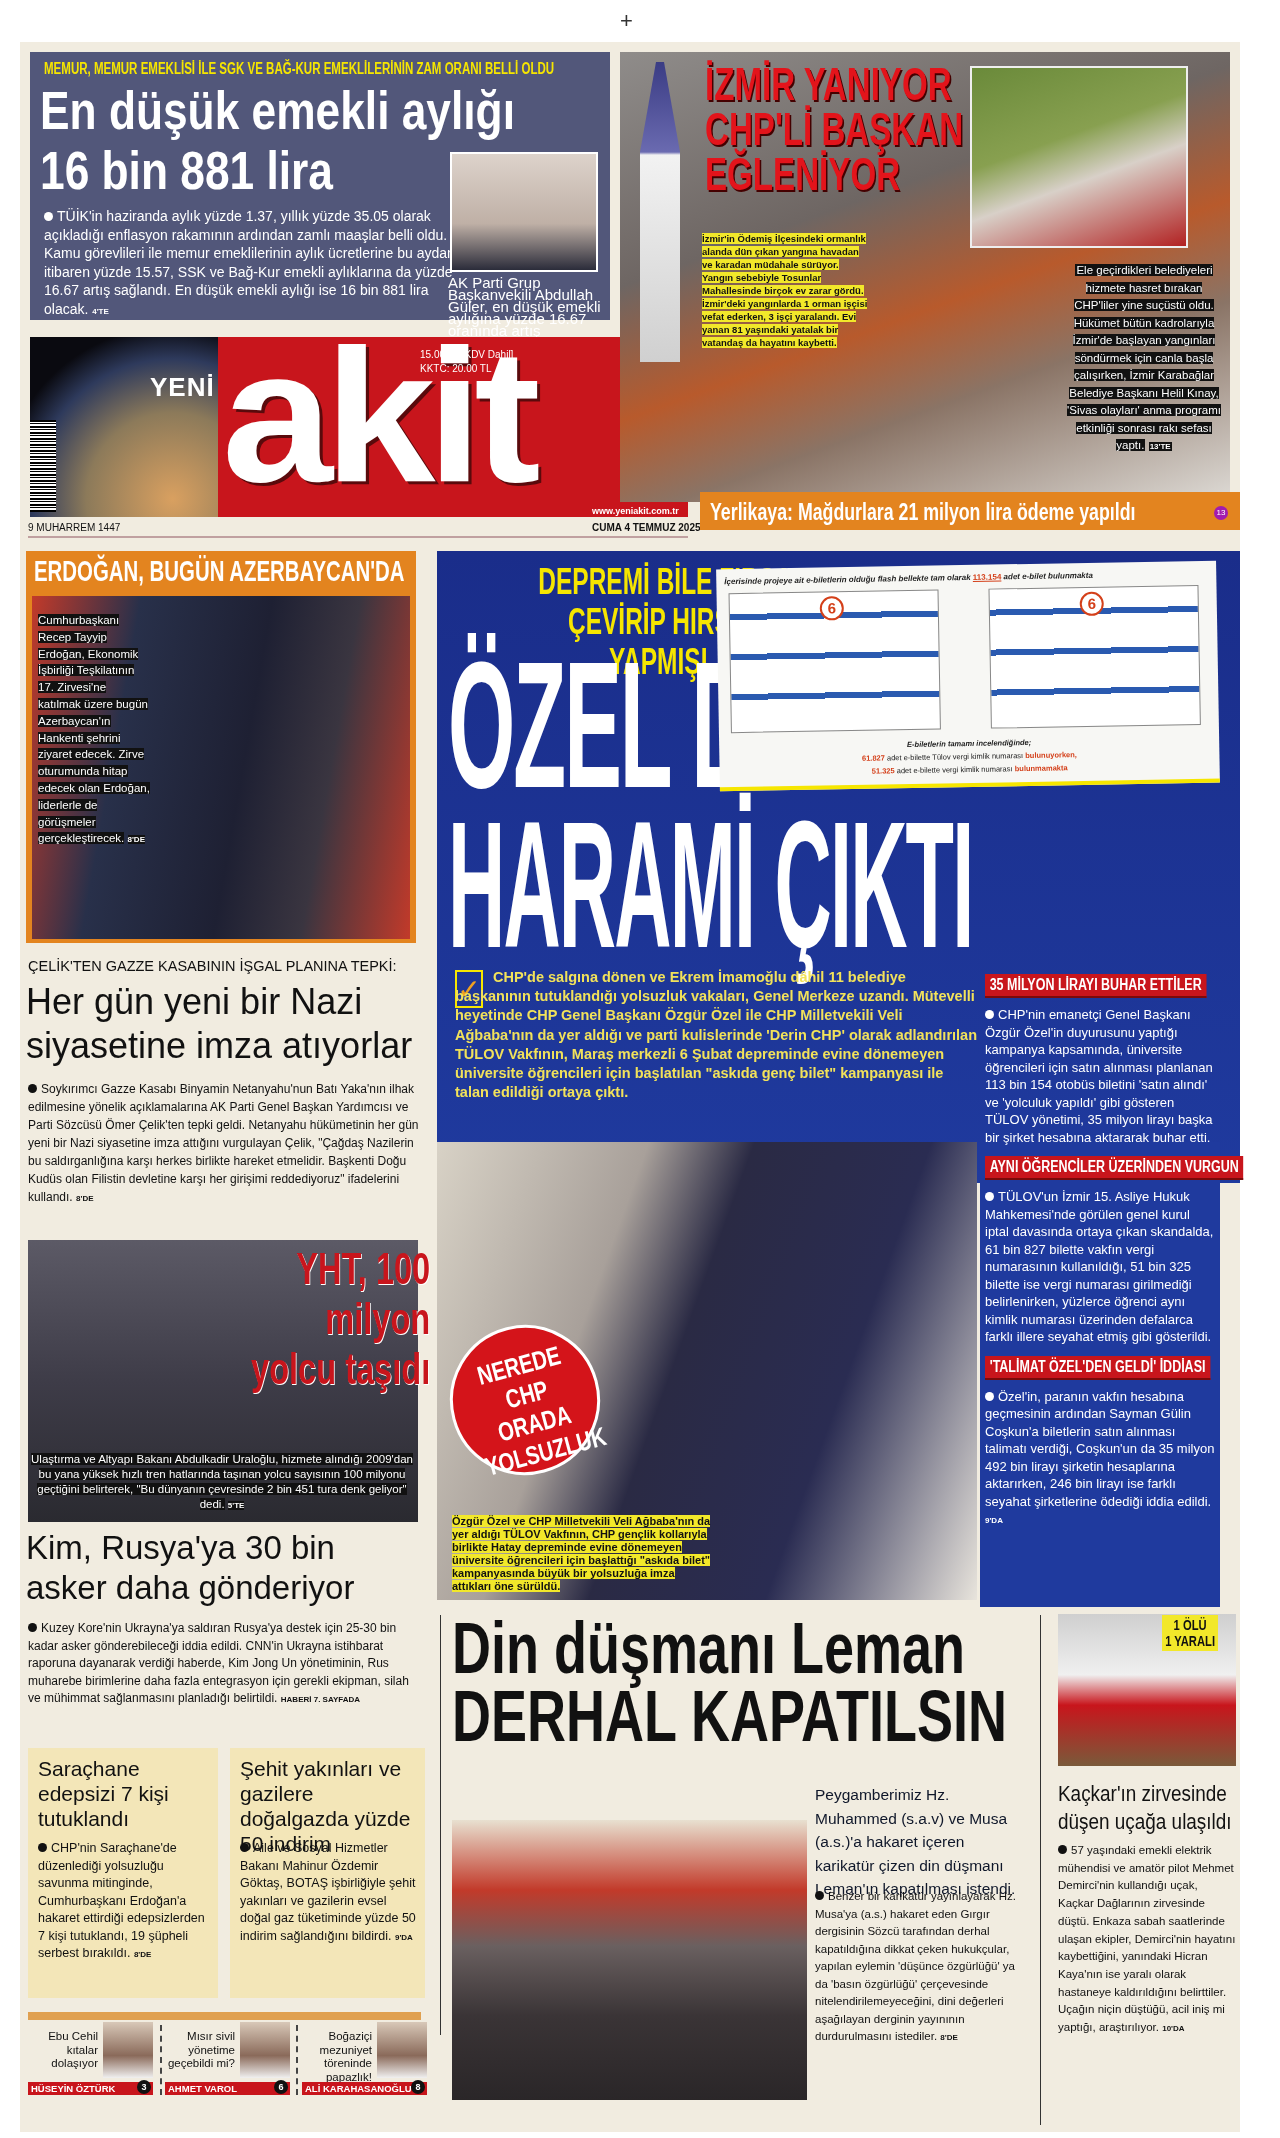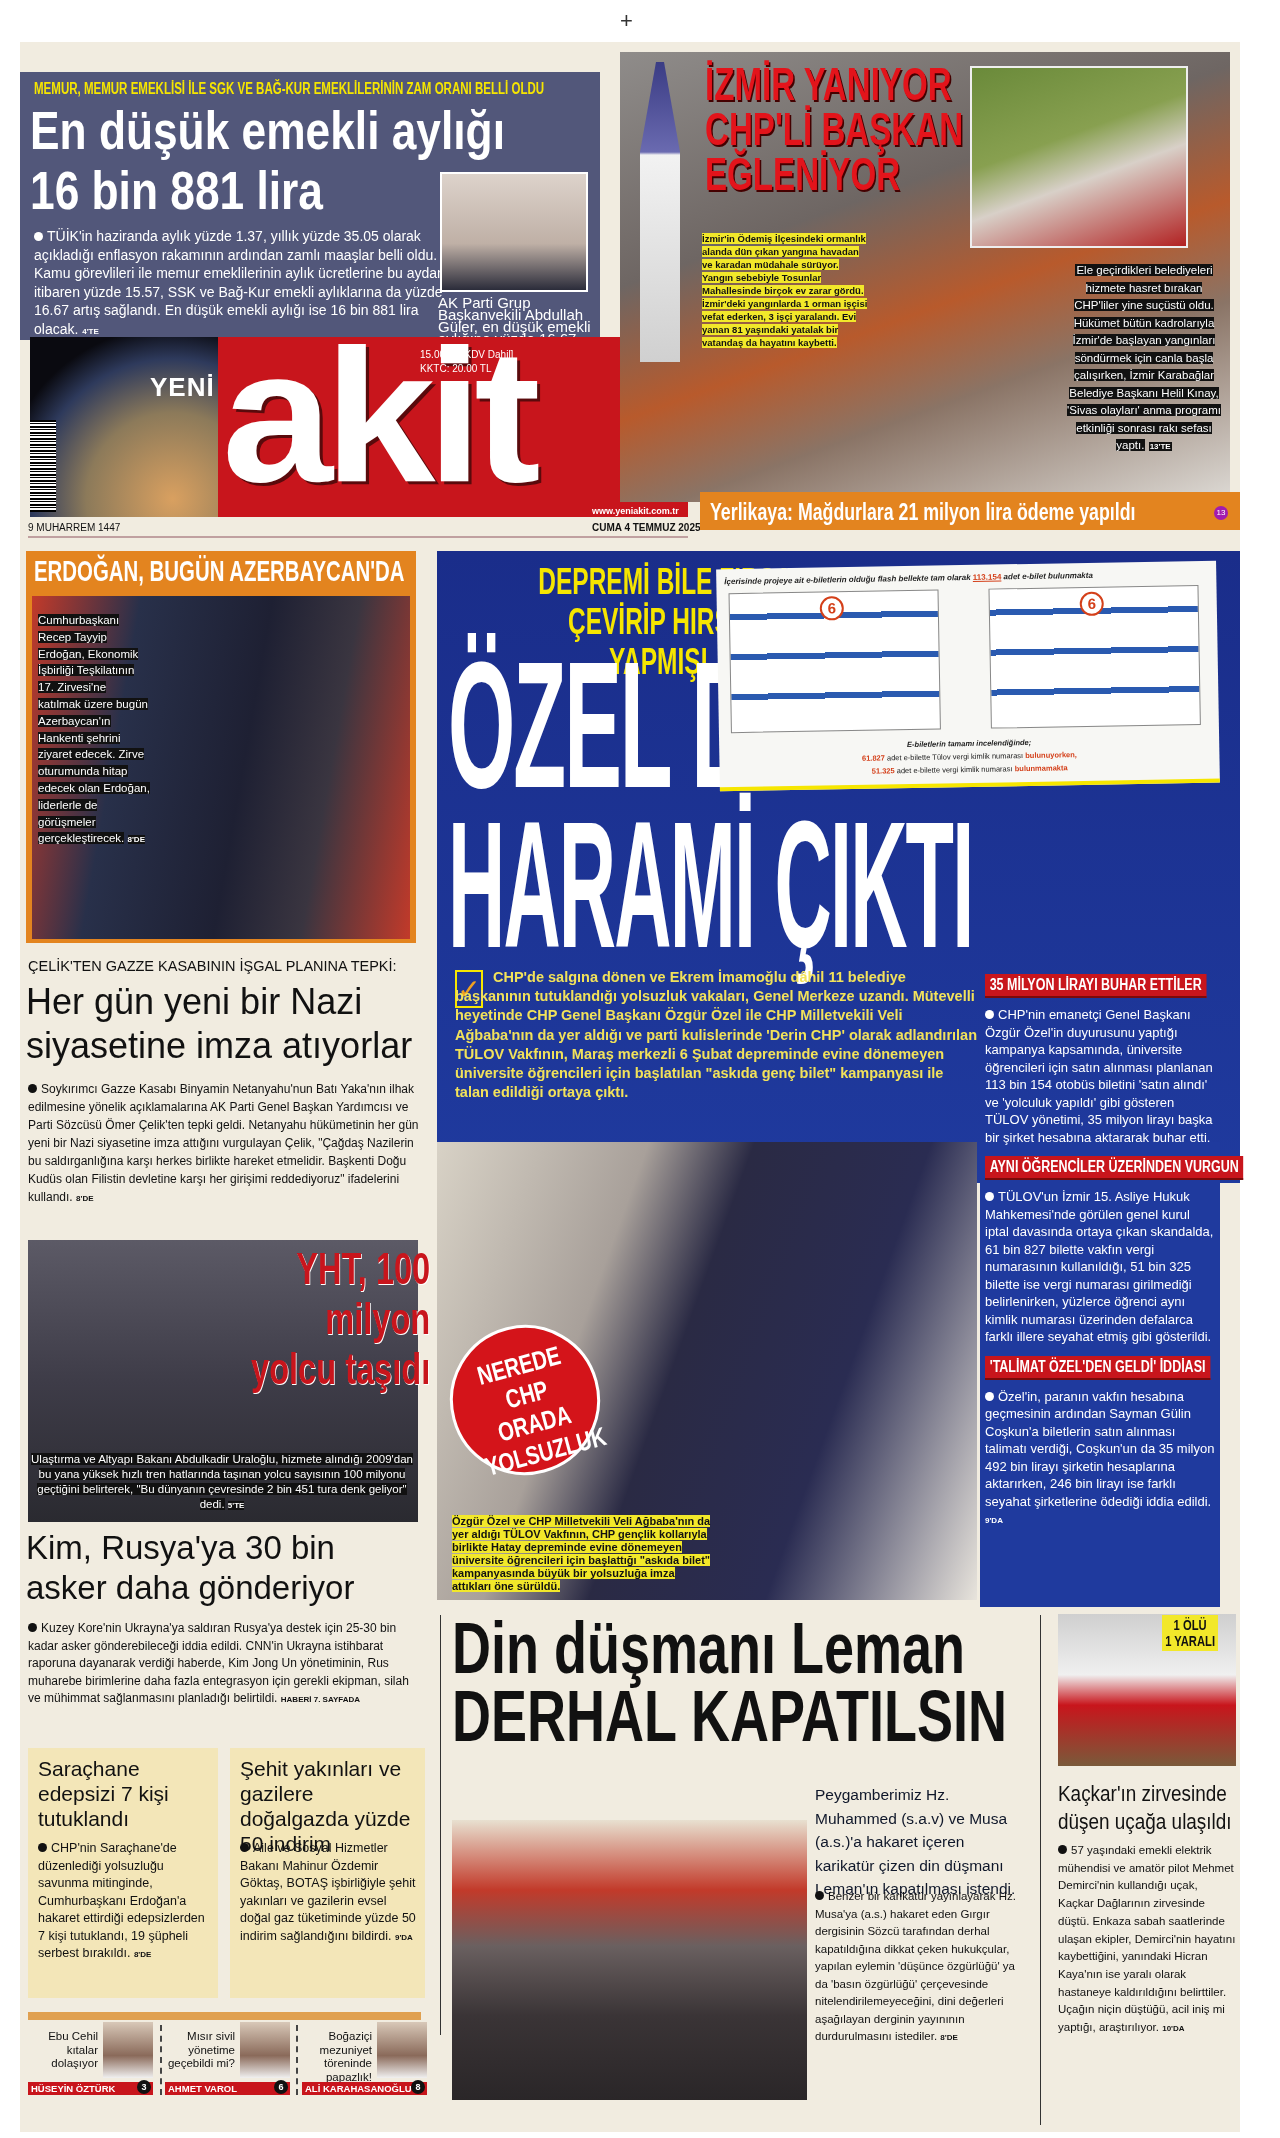--- a/index.html
+++ b/index.html
@@ -99,21 +99,21 @@
   .ref { font-size: 8px; font-weight: bold; }
   .crosshair { left: 620px; top: 8px; font-size: 22px; color: #333; }
 </style>
 </head>
 <body>
 
 <div class="abs crosshair">+</div>
 
 <div class="page"></div>
 
-<div class="abs tl-box" style="left:20px;top:52px;margin-top:20px;">
+<div class="abs tl-box" style="left:30px;top:52px;">
   <div class="abs tl-kicker">MEMUR, MEMUR EMEKLİSİ İLE SGK VE BAĞ-KUR EMEKLİLERİNİN ZAM ORANI BELLİ OLDU</div>
   <div class="abs tl-h1">
     <div>En düşük emekli aylığı</div>
     <div>16 bin 881 lira</div>
   </div>
   <div class="abs tl-body">
     <span class="bullet"></span><span>TÜİK'in haziranda aylık yüzde 1.37, yıllık yüzde 35.05 olarak açıkladığı enflasyon rakamının ardından zamlı maaşlar belli oldu. Kamu görevlileri ile memur emeklilerinin aylık ücretlerine bu aydan itibaren yüzde 15.57, SSK ve Bağ-Kur emekli aylıklarına da yüzde 16.67 artış sağlandı. En düşük emekli aylığı ise 16 bin 881 lira olacak.</span>
     <span class="ref">4'TE</span>
   </div>
   <div class="abs tl-photo"></div>

